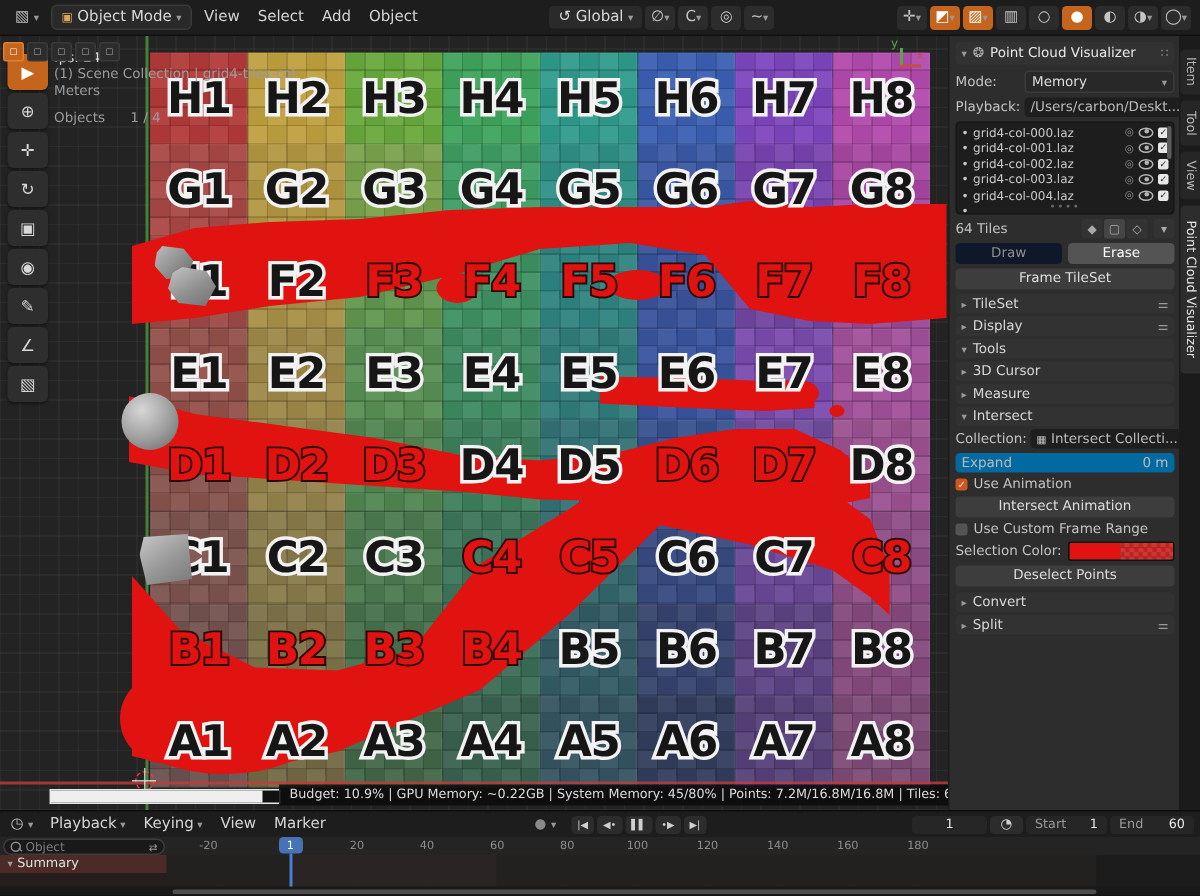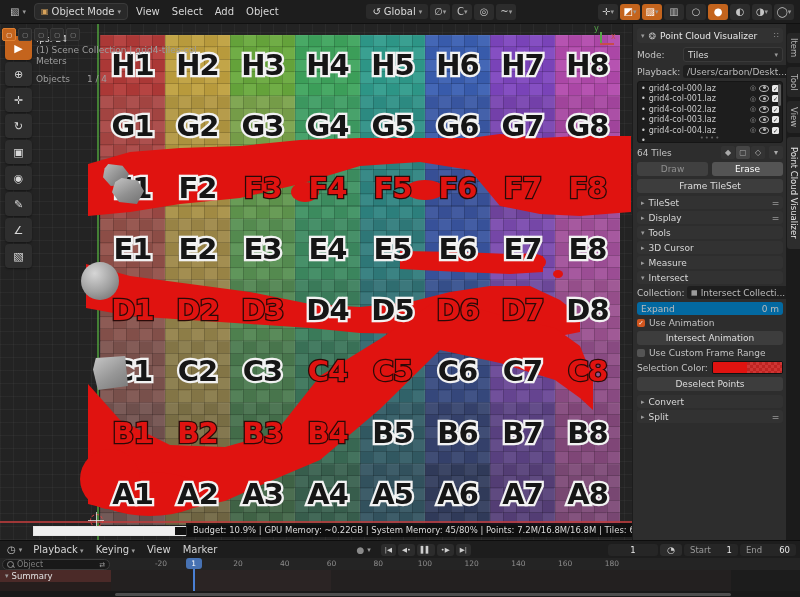--- a/index.html
+++ b/index.html
@@ -90,21 +90,21 @@
           border-left:1px solid #1c1c1c;padding:4px 3px 0 4px;box-sizing:border-box;font-size:9px;}
   #tabstrip{position:absolute;left:786px;top:0;width:14px;height:516px;background:#1b1b1b;z-index:11;}
   .vtab{position:absolute;left:1px;width:13px;background:#262626;border-radius:3px 0 0 3px;color:#b5b5b5;
         writing-mode:vertical-rl;font-size:8.5px;display:flex;align-items:center;justify-content:center;padding:4px 0;box-sizing:border-box;}
   .vtab.active{background:#2d2d2d;color:#e5e5e5;}
   .prow{display:flex;align-items:center;gap:4px;margin-bottom:3px;}
   .plabel{color:#c3c3c3;}
   .pfield{flex:1;background:#1e1e1e;border-radius:3px;height:13px;display:flex;align-items:center;padding:0 4px;color:#bbb;gap:3px;}
   .pdrop{flex:1;background:#282828;border:1px solid #3a3a3a;border-radius:3px;height:13px;display:flex;align-items:center;padding:0 4px;color:#ddd;}
   .pbtn{background:#3d3d3d;border-radius:3px;height:14px;display:flex;align-items:center;justify-content:center;color:#dedede;flex:1;}
-  .pbtn.dim{background:#404040;color:#8f8f8f;}
+  .pbtn.dim{background:#0f172a;color:#8f8f8f;}
   .pbtn.sel{background:#545454;color:#fff;}
   .sqbtn{width:14px;height:13px;background:#333;border-radius:2px;display:flex;align-items:center;justify-content:center;color:#aaa;font-size:8px;}
   #filelist{background:#1d1d1d;border:1px solid #151515;border-radius:3px;height:58px;position:relative;overflow:hidden;padding:1px 0;}
   .frow{display:flex;align-items:center;height:10.5px;padding:0 3px;gap:3px;color:#c9c9c9;font-size:8px;}
   .frow .fname{flex:1;}
   .eye{width:8px;height:5px;border:1px solid #b5b5b5;border-radius:50%;position:relative;}
   .eye:after{content:"";position:absolute;left:2.5px;top:0.5px;width:3px;height:3px;border-radius:50%;background:#b5b5b5;}
   .chk{width:7px;height:7px;border-radius:1.5px;background:#e8e8e8;color:#222;font-size:6px;display:flex;align-items:center;justify-content:center;}
   #flist-scroll{position:absolute;right:1px;top:2px;width:3px;height:22px;background:#5a5a5a;border-radius:2px;}
   .handle-dots{position:absolute;bottom:0px;left:50%;transform:translateX(-50%);color:#666;font-size:7px;letter-spacing:1px;}
@@ -396,21 +396,21 @@
       <div class="sechead" style="height:15px">
         <span class="chev">▾</span>
         <span style="color:#bbb">❂</span>
         <span style="color:#e8e8e8">Point Cloud Visualizer</span>
         <span class="preset">∷</span>
       </div>
 
       <div class="prow" style="margin-top:4px">
         <span class="plabel" style="width:42px">Mode:</span>
         <div class="pdrop">
-          <span>Tiles</span>
+          <span>Memory</span>
           <span class="chev" style="margin-left:auto">▾</span>
         </div>
       </div>
 
       <div class="prow">
         <span class="plabel" style="width:42px">Playback:</span>
         <div class="pfield">
           <span style="overflow:hidden;white-space:nowrap;flex:1">/Users/carbon/Deskt...</span>
         </div>
         <div class="sqbtn">▱</div>
@@ -615,21 +615,21 @@
       </div>
     </div>
 
     <div id="tl-ruler">
       <div id="searchbox">
         <div class="mag"></div>
         <span style="flex:1">Object</span>
         <span style="color:#999;font-size:7px">⇄</span>
       </div>
       <div id="ruler-ticks">
-          <div class="tick" style="left: 161px;">-20</div>
+          <div class="tick" style="left: 139px;">-20</div>
           <div class="tick" style="left: 237.95px;">20</div>
           <div class="tick" style="left: 284.7px;">40</div>
           <div class="tick" style="left: 331.45px;">60</div>
           <div class="tick" style="left: 378.2px;">80</div>
           <div class="tick" style="left: 424.95px;">100</div>
           <div class="tick" style="left: 471.7px;">120</div>
           <div class="tick" style="left: 518.45px;">140</div>
           <div class="tick" style="left: 565.2px;">160</div>
           <div class="tick" style="left: 611.95px;">180</div>
         </div>

